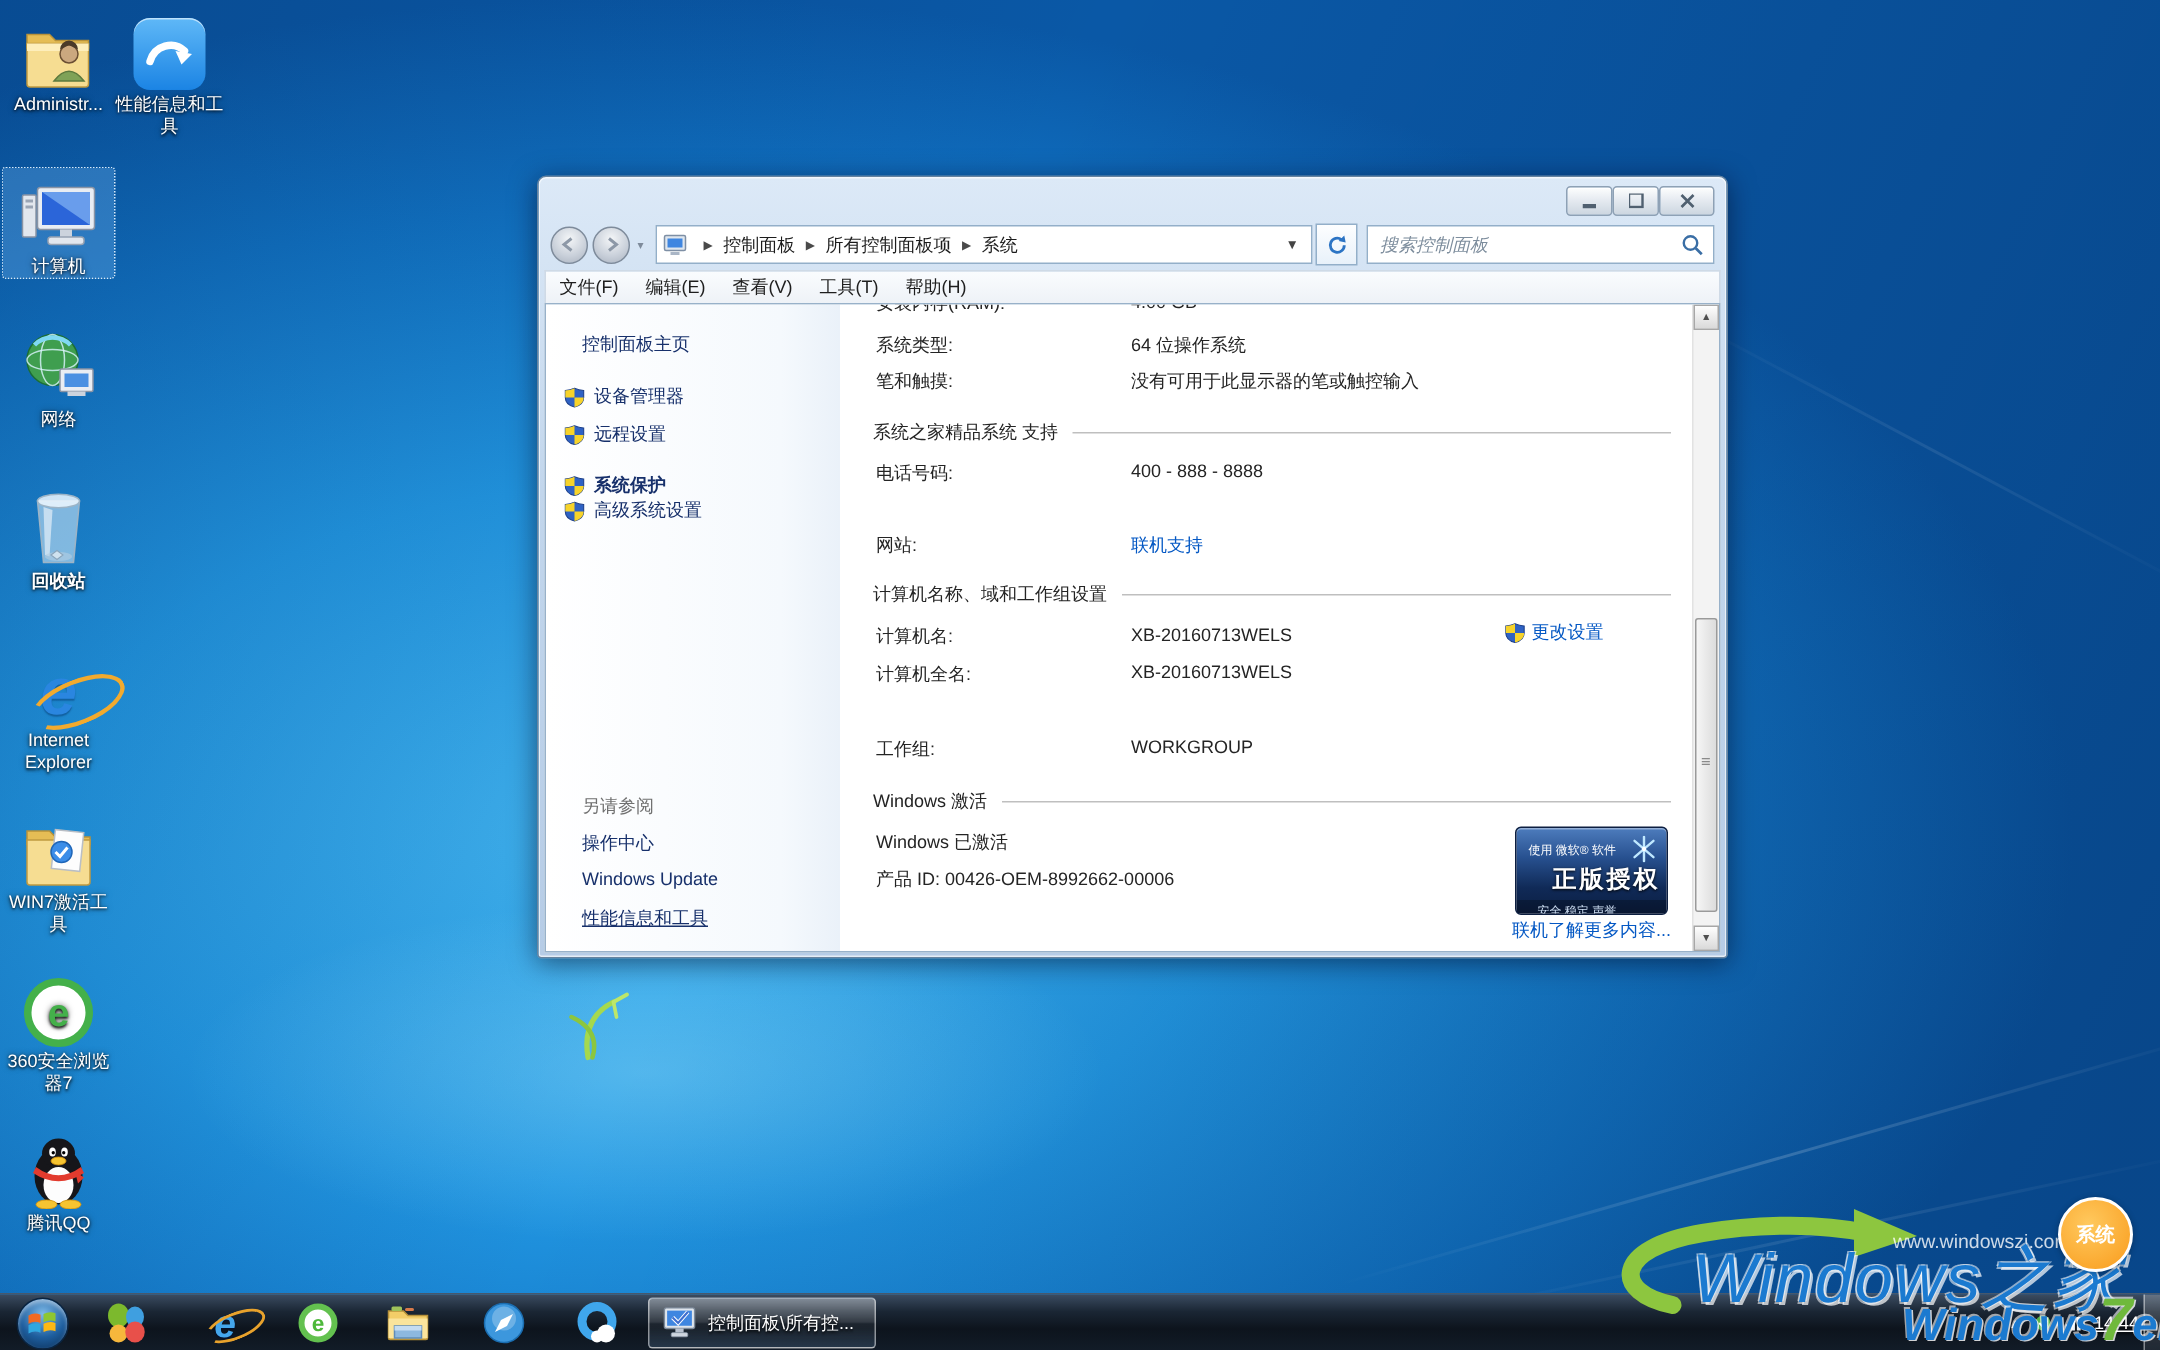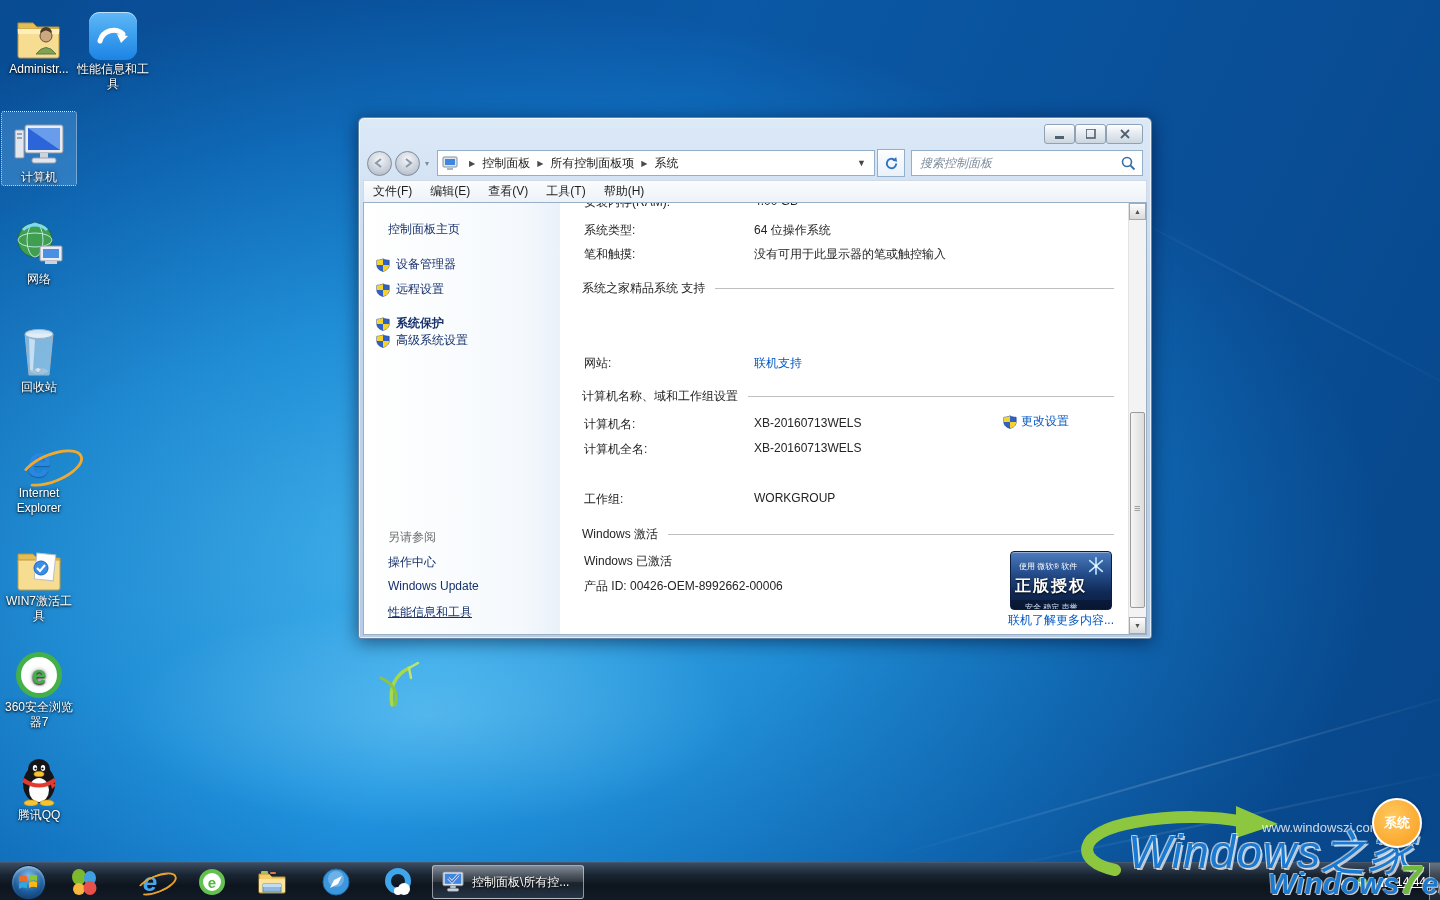--- a/index.html
+++ b/index.html
@@ -50,21 +50,21 @@
   .sect{position:absolute;left:22px;right:14px;display:flex;align-items:center;font-size:12px;color:#242424;white-space:nowrap;}
   .sect .line{flex:1;border-top:1px solid #bfbfbf;margin-left:10px;}
   .lnk{color:#0458c4;}
   .vscroll{width:17px;flex:none;position:relative;background:#f3f3f3;border-left:1px solid #e2e2e2;}
   .sbtn{position:absolute;left:0;width:17px;height:17px;background:linear-gradient(#fefefe,#d9d9d9);border:1px solid #a7a7a7;box-sizing:border-box;color:#4f4f4f;font-size:7px;display:flex;align-items:center;justify-content:center;}
   .sthumb{position:absolute;left:1px;width:15px;border:1px solid #9a9a9a;border-radius:2px;background:linear-gradient(90deg,#f6f6f6,#dcdcdc);box-sizing:border-box;}
   .sthumb:after{content:"≡";position:absolute;left:3px;top:50%;margin-top:-8px;color:#8a8a8a;font-size:11px;}
   .badge{position:absolute;right:16px;top:348px;width:100px;height:57px;border-radius:4px;border:1px solid #0c1e40;
     background:linear-gradient(#4d7cbd,#27508f 35%,#102a57 70%,#0b1e42);color:#fff;box-shadow:inset 0 1px 0 rgba(255,255,255,.4);overflow:hidden;}
   .badge .b1{display:flex;align-items:center;justify-content:space-between;padding:5px 6px 0 8px;font-size:8px;}
-  .badge .b2{font-size:16px;font-weight:bold;letter-spacing:2px;padding:1px 0 0 4px;text-shadow:0 1px 2px #000;}
+  .badge .b2{font-size:16px;font-weight:bold;letter-spacing:2px;padding:1px 0 0 24px;text-shadow:0 1px 2px #000;}
   .badge .b3{font-size:8px;color:#cfe0f5;background:rgba(0,0,0,.25);margin-top:3px;padding:2px 0 2px 14px;}
 
   
   #taskbar{position:absolute;left:0;right:0;top:862px;height:38px;
     background:linear-gradient(#3b4c61,#1a2634 30%,#0d141d 60%,#121c28);border-top:1px solid #46586d;}
   .tbi{position:absolute;top:0;width:44px;height:38px;display:flex;align-items:center;justify-content:center;}
   .orb{width:33px;height:33px;border-radius:50%;background:radial-gradient(circle at 50% 30%,#7db9e8,#1e5e9e 55%,#0a2c52);border:1px solid #0a2440;box-shadow:inset 0 2px 3px rgba(255,255,255,.5);display:flex;align-items:center;justify-content:center;}
   .taskbtn{position:absolute;left:432px;top:2px;width:152px;height:34px;border:1px solid rgba(255,255,255,.5);border-radius:3px;
     background:linear-gradient(rgba(255,255,255,.38),rgba(255,255,255,.14) 48%,rgba(255,255,255,.05) 52%,rgba(130,180,230,.18));
     display:flex;align-items:center;gap:7px;padding:0 8px;box-sizing:border-box;}
@@ -148,21 +148,21 @@
       <ellipse cx="21" cy="20" rx="17" ry="7" fill="none" stroke="rgba(220,245,255,.8)"></ellipse>
       <path d="M9 10 a17 17 0 0 1 24 0" fill="none" stroke="#7fd9f2" stroke-width="3"></path>
       <rect x="26" y="26" width="22" height="15" rx="1" fill="#e9edf3" stroke="#8a94a5"></rect>
       <rect x="29" y="29" width="16" height="9" fill="#4a90e2"></rect>
       <rect x="31" y="41" width="12" height="3" fill="#ccd3dd"></rect>
     </svg>
   </div>
   <div>网络</div>
 </div>
 
-<div class="dicon" style="left:2px;top:326px;">
+<div class="dicon" style="left:2px;top:326px;font-weight:bold;">
   <div class="ig">
     <svg width="42" height="52" viewBox="0 0 42 52">
       <path d="M7 8 L35 8 L31 49 L11 49 Z" fill="rgba(215,235,248,.55)" stroke="#9db4c6"></path>
       <path d="M11 12 L17 14 L15 45 L12 44 Z" fill="rgba(255,255,255,.55)"></path>
       <ellipse cx="21" cy="8" rx="14" ry="4.5" fill="rgba(238,248,255,.85)" stroke="#9db4c6"></ellipse>
       <ellipse cx="21" cy="45" rx="9" ry="3" fill="rgba(180,205,225,.6)"></ellipse>
       <path d="M16 44 l4 -3 4 3 -4 3 z" fill="#cfe2ef" stroke="#8aa5bb" stroke-width=".7"></path>
     </svg>
   </div>
   <div>回收站</div>
@@ -347,20 +347,24 @@
       </div>
       <div class="row" style="top:43px;">
         <span>笔和触摸:</span>
         <span class="val">没有可用于此显示器的笔或触控输入</span>
       </div>
 
       <div class="sect" style="top:77px;">
         <span>系统之家精品系统 支持</span>
           <div class="line"></div>
       </div>
+      <div class="row" style="top:104px;">
+        <span>电话号码:</span>
+        <span class="val">400 - 888 - 8888</span>
+      </div>
       <div class="row" style="top:152px;">
         <span>网站:</span>
         <span class="val lnk">联机支持</span>
       </div>
 
       <div class="sect" style="top:185px;">
         <span>计算机名称、域和工作组设置</span>
           <div class="line"></div>
       </div>
       <div class="row" style="top:213px;">

